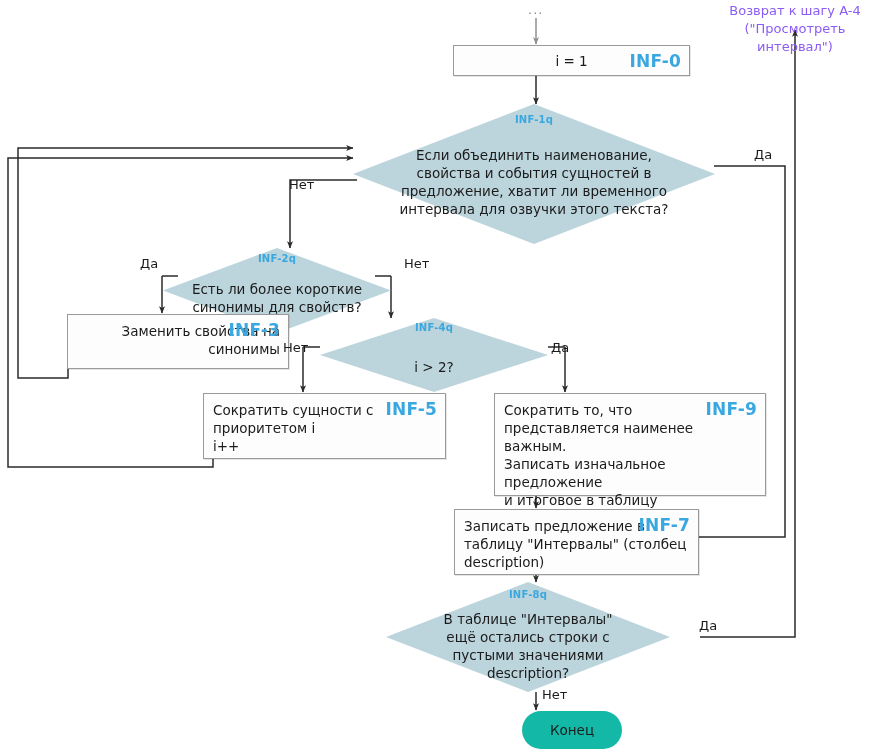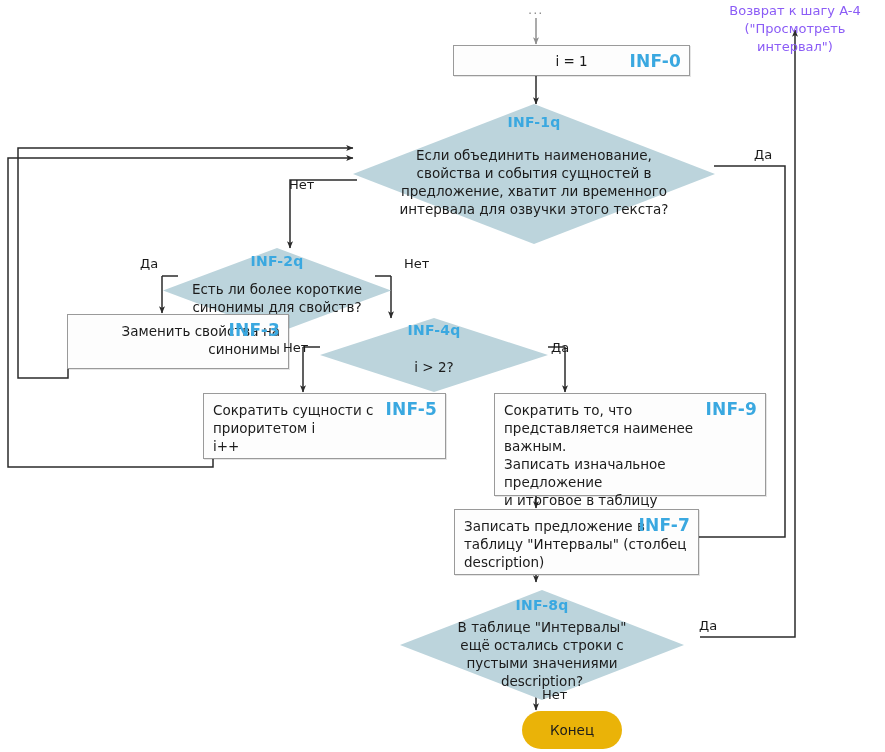--- a/index.html
+++ b/index.html
@@ -89,28 +89,28 @@
     font-size: 13.5px;
     line-height: 18px;
     color: #1b1b1b;
     white-space: pre-line;
   }
   .decision .dtag {
     position: absolute;
     left: 0;
     right: 0;
     text-align: center;
-    font-size: 14px;
+    font-size: 10px;
     font-weight: bold;
     color: #3aa8e0;
     letter-spacing: 0.2px;
   }
   
   .terminator {
-    background: #eab308;
+    background: #14b8a6;
     border-radius: 22px;
     display: flex;
     align-items: center;
     justify-content: center;
     font-size: 13.5px;
     color: #1b1b1b;
   }
   
   .elabel {
     position: absolute;
@@ -245,21 +245,21 @@
     <div class="tag">INF-9</div>
   </div>
 
   <div class="node proc" style="left:419px; top:509px; width:245px; height:66px;">
     <div class="body">Записать предложение в
 таблицу "Интервалы" (столбец
 description)</div>
     <div class="tag">INF-7</div>
   </div>
 
-  <div class="decision" style="left:400px; top:582px; width:284px; height:110px;margin-top:8px;">
+  <div class="decision" style="left:386px; top:582px; width:284px; height:110px;">
     <svg class="shape" viewBox="0 0 284 110" preserveAspectRatio="none">
       <polygon points="142,0 284,55 142,110 0,55" fill="#bcd4dc"></polygon>
     </svg>
     <div class="dtag" style="top:7px;">INF-8q</div>
     <div class="dtext" style="top:18px; left:6%; right:6%;">В таблице "Интервалы"
 ещё остались строки с
 пустыми значениями
 description?</div>
   </div>
 

